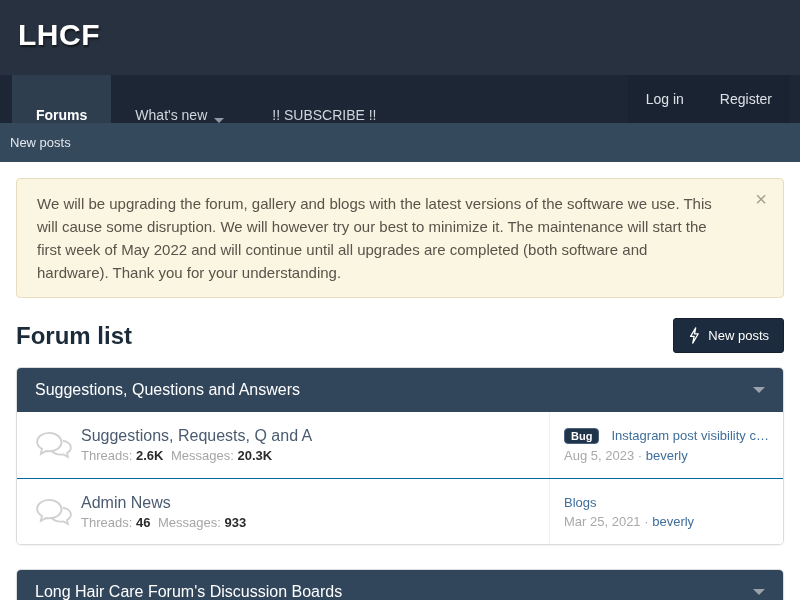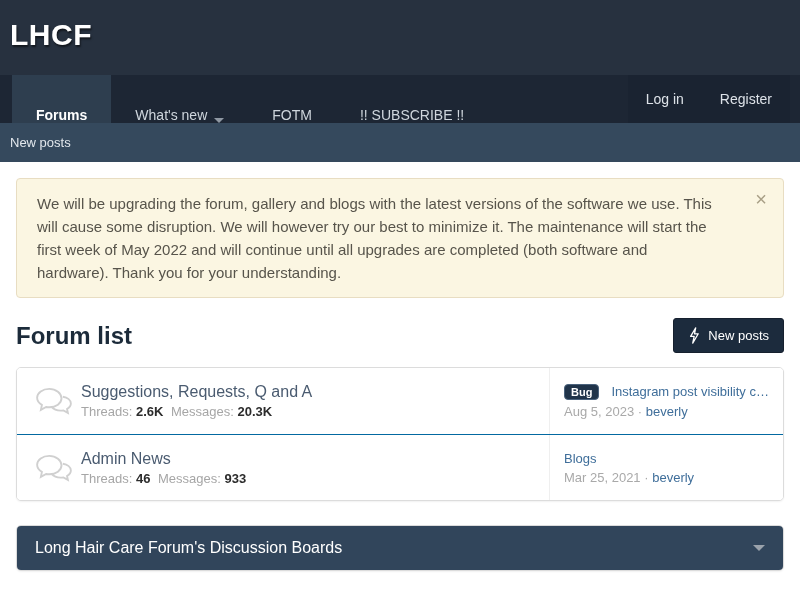--- a/index.html
+++ b/index.html
@@ -2,21 +2,21 @@
 <html><head>
 <meta charset="utf-8">
 <style>
   * { margin:0; padding:0; box-sizing:border-box; }
   html,body { width:800px; height:600px; overflow:hidden; background:#fff;
     font-family:"Liberation Sans","DejaVu Sans",sans-serif; }
 
   
   .site-header { background:#27313f; height:75px; padding:18px 10px 0 10px; }
   .logo { color:#fff; font-size:30px; font-weight:bold; letter-spacing:.5px;
-    text-shadow:1px 2px 2px rgba(0,0,0,.55); cursor:pointer; display:inline-block; }
+    text-shadow:1px 2px 2px rgba(0,0,0,.55); cursor:pointer; display:inline-block;margin-left:8px; }
 
   
   .mainnav { background:#1d2634; height:48px; display:flex; align-items:stretch; }
   .tabs { display:flex; align-items:stretch; padding-left:12px; flex:1; }
   .tab { display:flex; align-items:flex-end; gap:7px; padding:0 24px; font-size:14px;
     color:#cfd6dd; text-decoration:none; cursor:pointer; }
   .tab.active { background:#2e3e4f; color:#fff; font-weight:bold; }
   .caret { width:0; height:0; border-left:5px solid transparent; border-right:5px solid transparent;
     border-top:5px solid #8f98a3; display:inline-block; }
   .auth { background:#1a2331; display:flex; align-items:center; margin-right:10px; }
@@ -79,23 +79,20 @@
 <nav class="mainnav">
   <div class="tabs">
     <a class="tab active">
       <span>Forums</span>
     </a>
     <a class="tab">
       <span>What's new</span>
       <span class="caret"></span>
     </a>
     <a class="tab">
-      <span>FOTM</span>
-    </a>
-    <a class="tab">
       <span>!! SUBSCRIBE !!</span>
     </a>
   </div>
   <div class="auth">
     <a>Log in</a>
     <a>Register</a>
   </div>
 </nav>
 
 <div class="subnav">
@@ -115,20 +112,24 @@
       <span style="display:flex">
         <svg width="12" height="17" viewBox="0 0 14 20">
             <path d="M9 1 L3 11 h4.2 L5.5 19 L12 8 H7.6 Z" fill="none" stroke="#ffffff" stroke-width="1.5" stroke-linejoin="round"></path>
           </svg>
       </span>
       <span>New posts</span>
     </button>
   </div>
 
   <section class="category">
+    <div class="cat-header">
+      <span>Suggestions, Questions and Answers</span>
+      <span class="cat-caret"></span>
+    </div>
 
     <div class="forum-row">
       <span class="forum-icon">
         <svg width="38" height="30" viewBox="0 0 40 32">
           <path d="M15 3 C7.8 3 2 7.3 2 12.6 c0 3.1 2 5.9 5.1 7.6 L6 25.5 l5.6-3.1 c1.1.2 2.2.3 3.4.3 7.2 0 13-4.3 13-9.6 S22.2 3 15 3 z" fill="none" stroke="#d0d0d0" stroke-width="2"></path>
           <path d="M29.5 11.5 c5 .9 8.5 3.8 8.5 7.2 0 2.3-1.6 4.4-4.1 5.8 l.9 4.2 -4.8-2.7 c-.9.2-1.9.3-2.9.3 -4.1 0-7.7-1.6-9.6-4" fill="none" stroke="#d0d0d0" stroke-width="2"></path>
         </svg>
       </span>
       <div class="forum-main">
         <a class="forum-title">Suggestions, Requests, Q and A</a>

